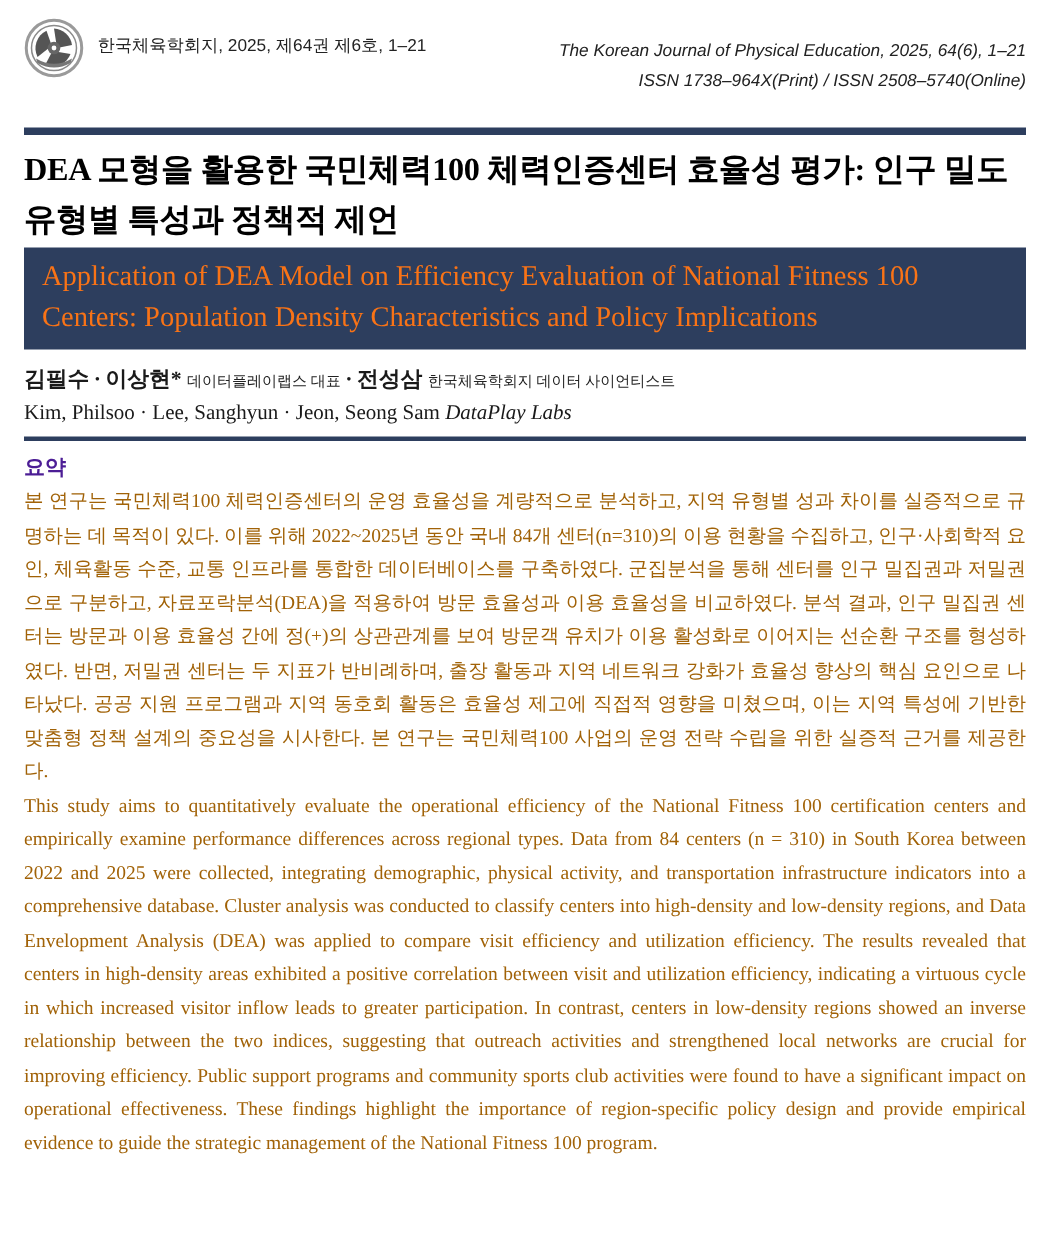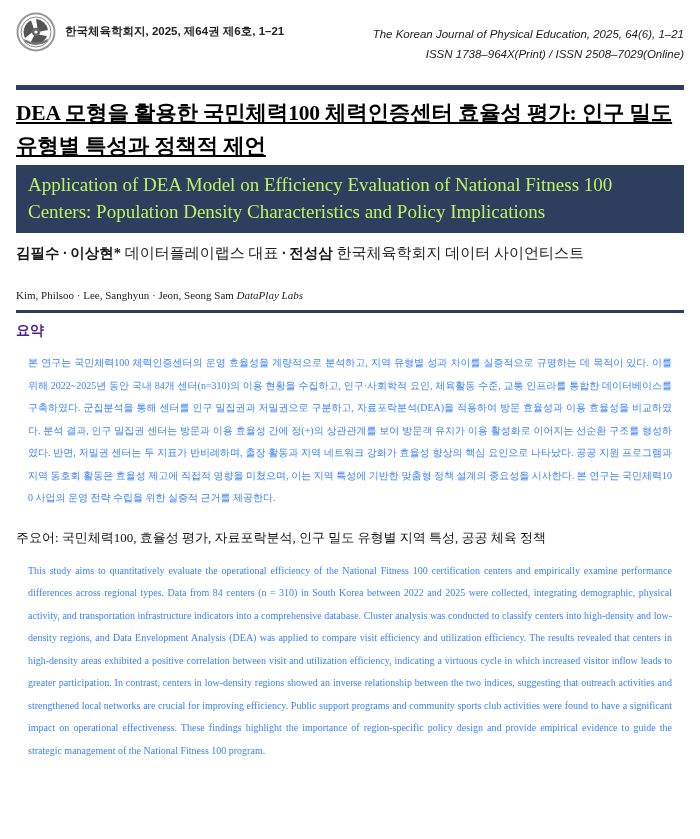--- a/index.html
+++ b/index.html
@@ -5,53 +5,53 @@
   html,body{margin:0;padding:0;}
   body{
     width:700px;height:839px;background:#ffffff;overflow:hidden;
     font-family:"Liberation Serif","DejaVu Serif",serif;color:#1a1a1a;
     -webkit-font-smoothing:antialiased;
   }
   .page{padding:12px 16px 0 16px;}
   .italic{font-style:italic;}
   
   .header{display:flex;justify-content:space-between;align-items:flex-start;}
-  .header-left{display:flex;gap:9px;align-items:center;font-weight:bold;}
+  .header-left{display:flex;gap:9px;align-items:center;}
   .logo{width:40px;height:40px;flex:0 0 auto;}
   .header-left-text{
     font-family:"Liberation Sans","DejaVu Sans",sans-serif;
     font-size:11.5px;line-height:1.7;color:#222;
   }
   .header-right{
     text-align:right;font-family:"Liberation Sans","DejaVu Sans",sans-serif;
     font-size:11.5px;line-height:1.7;color:#222;font-style:italic;margin-top:13px;
   }
   
   .bar{height:5px;background:#2d3e5e;margin-top:21px;}
   .rule{height:3px;background:#2d3e5e;margin-top:5px;}
   
   h1{
     margin:7px 0 0 0;font-size:21.5px;font-weight:700;line-height:33px;
-    letter-spacing:-0.2px;color:#000;text-decoration:underline;
+    letter-spacing:-0.2px;color:#000;
   }
   .en-title-box{
-    margin-top:2px;background:#2d3e5e;color:#bef264;
+    margin-top:2px;background:#2d3e5e;color:#f97316;
     padding:6px 12px 8px 12px;font-size:19px;line-height:27px;font-weight:400;
   }
   
   .authors{margin-top:11px;}
   .authors-kr{font-size:14.5px;font-weight:700;line-height:18px;}
-  .authors-kr .affil{font-size:15px;font-weight:400;color:#222;text-align:center;}
+  .authors-kr .affil{font-size:10px;font-weight:400;color:#222;text-align:center;}
   .authors-kr .sep{font-weight:700;margin:0 3px;}
-  .authors-en{margin-top:23px;font-size:11px;line-height:20px;}
+  .authors-en{margin-top:2px;font-size:14px;line-height:20px;}
   
   h2{margin:9px 0 2px 0;font-size:14px;font-weight:700;color:#4c1d95;}
   h2.en{margin-top:11px;}
   p.body-text{
-    margin:12px;font-size:10px;line-height:22.5px;text-align:justify;color:#3b82f6;
+    margin:0;font-size:13px;line-height:22.5px;text-align:justify;color:#a16207;
   }
   p.kr{word-break:break-all;}
   p.keywords{margin:18px 0 0 0;font-size:13px;line-height:20px;color:#111;}
 </style>
 </head>
 <body>
 
 <div class="page">
 
   <div class="header">
@@ -65,21 +65,21 @@
         <circle cx="20" cy="20" r="4.2" fill="#666"></circle>
         <circle cx="20" cy="20" r="1.6" fill="#fff"></circle>
         <path d="M8 27 Q20 34 32 27 L31 30 Q20 36 9 30 Z" fill="#777"></path>
       </svg>
       <div class="header-left-text">
         <div>한국체육학회지, 2025, 제64권 제6호, 1–21</div>
       </div>
     </div>
     <div class="header-right">
       <div>The Korean Journal of Physical Education, 2025, 64(6), 1–21</div>
-      <div>ISSN 1738–964X(Print) / ISSN 2508–7029(Online)</div>
+      <div>ISSN 1738–964X(Print) / ISSN 2508–5740(Online)</div>
     </div>
   </div>
 
   <div class="bar"></div>
 
   <h1>DEA 모형을 활용한 국민체력100 체력인증센터 효율성 평가: 인구 밀도 유형별 특성과 정책적 제언</h1>
 
   <div class="en-title-box">
     <div>Application of DEA Model on Efficiency Evaluation of National Fitness 100 Centers: Population Density Characteristics and Policy Implications</div>
   </div>
@@ -94,19 +94,18 @@
       <span>Kim, Philsoo · Lee, Sanghyun · Jeon, Seong Sam</span>
       <span class="italic">DataPlay Labs</span>
     </div>
   </div>
 
   <div class="rule"></div>
 
   <section>
     <h2>요약</h2>
     <p class="body-text kr">본 연구는 국민체력100 체력인증센터의 운영 효율성을 계량적으로 분석하고, 지역 유형별 성과 차이를 실증적으로 규명하는 데 목적이 있다. 이를 위해 2022~2025년 동안 국내 84개 센터(n=310)의 이용 현황을 수집하고, 인구·사회학적 요인, 체육활동 수준, 교통 인프라를 통합한 데이터베이스를 구축하였다. 군집분석을 통해 센터를 인구 밀집권과 저밀권으로 구분하고, 자료포락분석(DEA)을 적용하여 방문 효율성과 이용 효율성을 비교하였다. 분석 결과, 인구 밀집권 센터는 방문과 이용 효율성 간에 정(+)의 상관관계를 보여 방문객 유치가 이용 활성화로 이어지는 선순환 구조를 형성하였다. 반면, 저밀권 센터는 두 지표가 반비례하며, 출장 활동과 지역 네트워크 강화가 효율성 향상의 핵심 요인으로 나타났다. 공공 지원 프로그램과 지역 동호회 활동은 효율성 제고에 직접적 영향을 미쳤으며, 이는 지역 특성에 기반한 맞춤형 정책 설계의 중요성을 시사한다. 본 연구는 국민체력100 사업의 운영 전략 수립을 위한 실증적 근거를 제공한다.</p>
-    <p class="keywords">주요어: 국민체력100, 효율성 평가, 자료포락분석, 인구 밀도 유형별 지역 특성, 공공 체육 정책</p>
 
     <p class="body-text">This study aims to quantitatively evaluate the operational efficiency of the National Fitness 100 certification centers and empirically examine performance differences across regional types. Data from 84 centers (n = 310) in South Korea between 2022 and 2025 were collected, integrating demographic, physical activity, and transportation infrastructure indicators into a comprehensive database. Cluster analysis was conducted to classify centers into high-density and low-density regions, and Data Envelopment Analysis (DEA) was applied to compare visit efficiency and utilization efficiency. The results revealed that centers in high-density areas exhibited a positive correlation between visit and utilization efficiency, indicating a virtuous cycle in which increased visitor inflow leads to greater participation. In contrast, centers in low-density regions showed an inverse relationship between the two indices, suggesting that outreach activities and strengthened local networks are crucial for improving efficiency. Public support programs and community sports club activities were found to have a significant impact on operational effectiveness. These findings highlight the importance of region-specific policy design and provide empirical evidence to guide the strategic management of the National Fitness 100 program.</p>
 
   </section>
 
 </div>
 
 </body></html>

